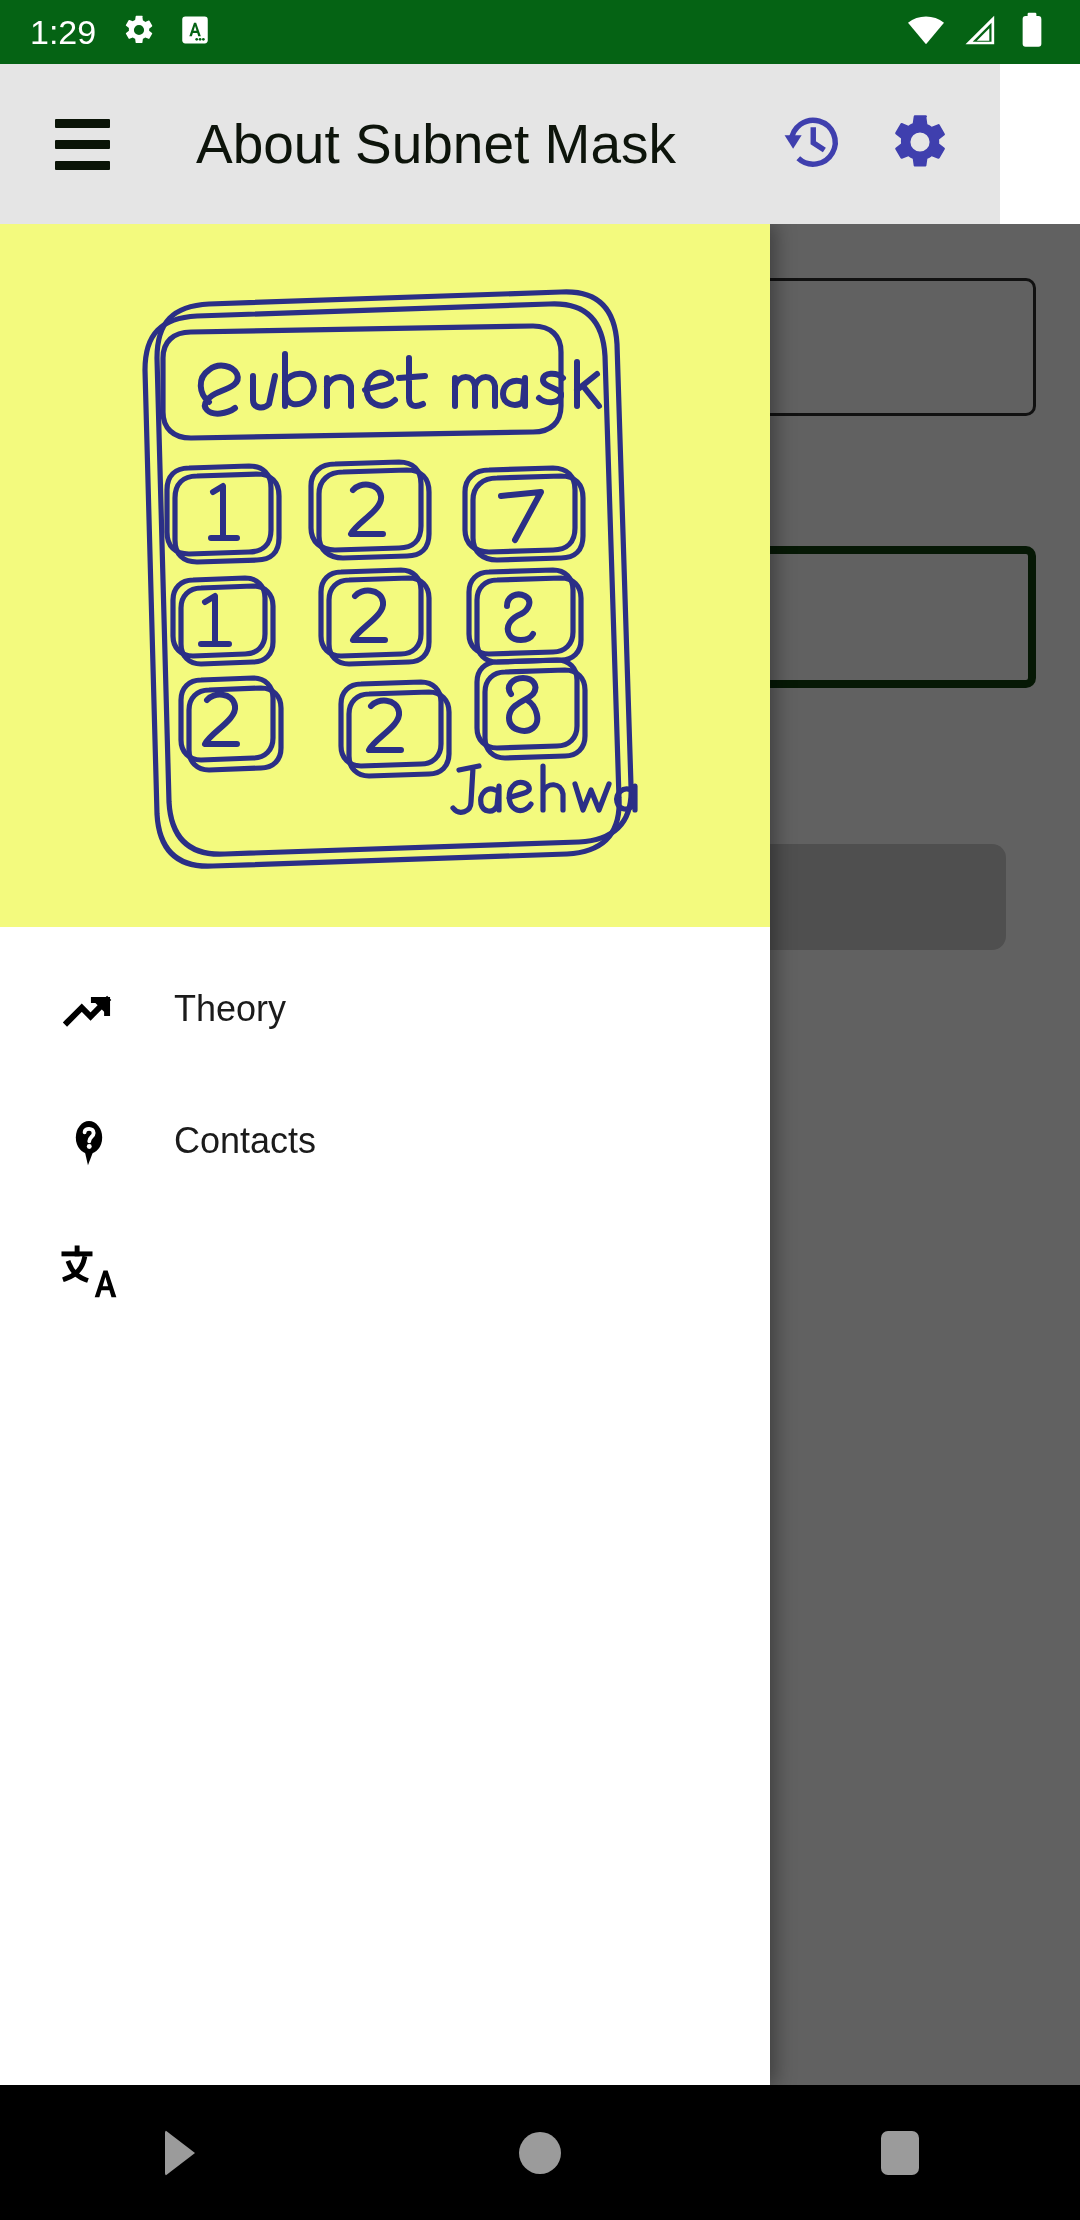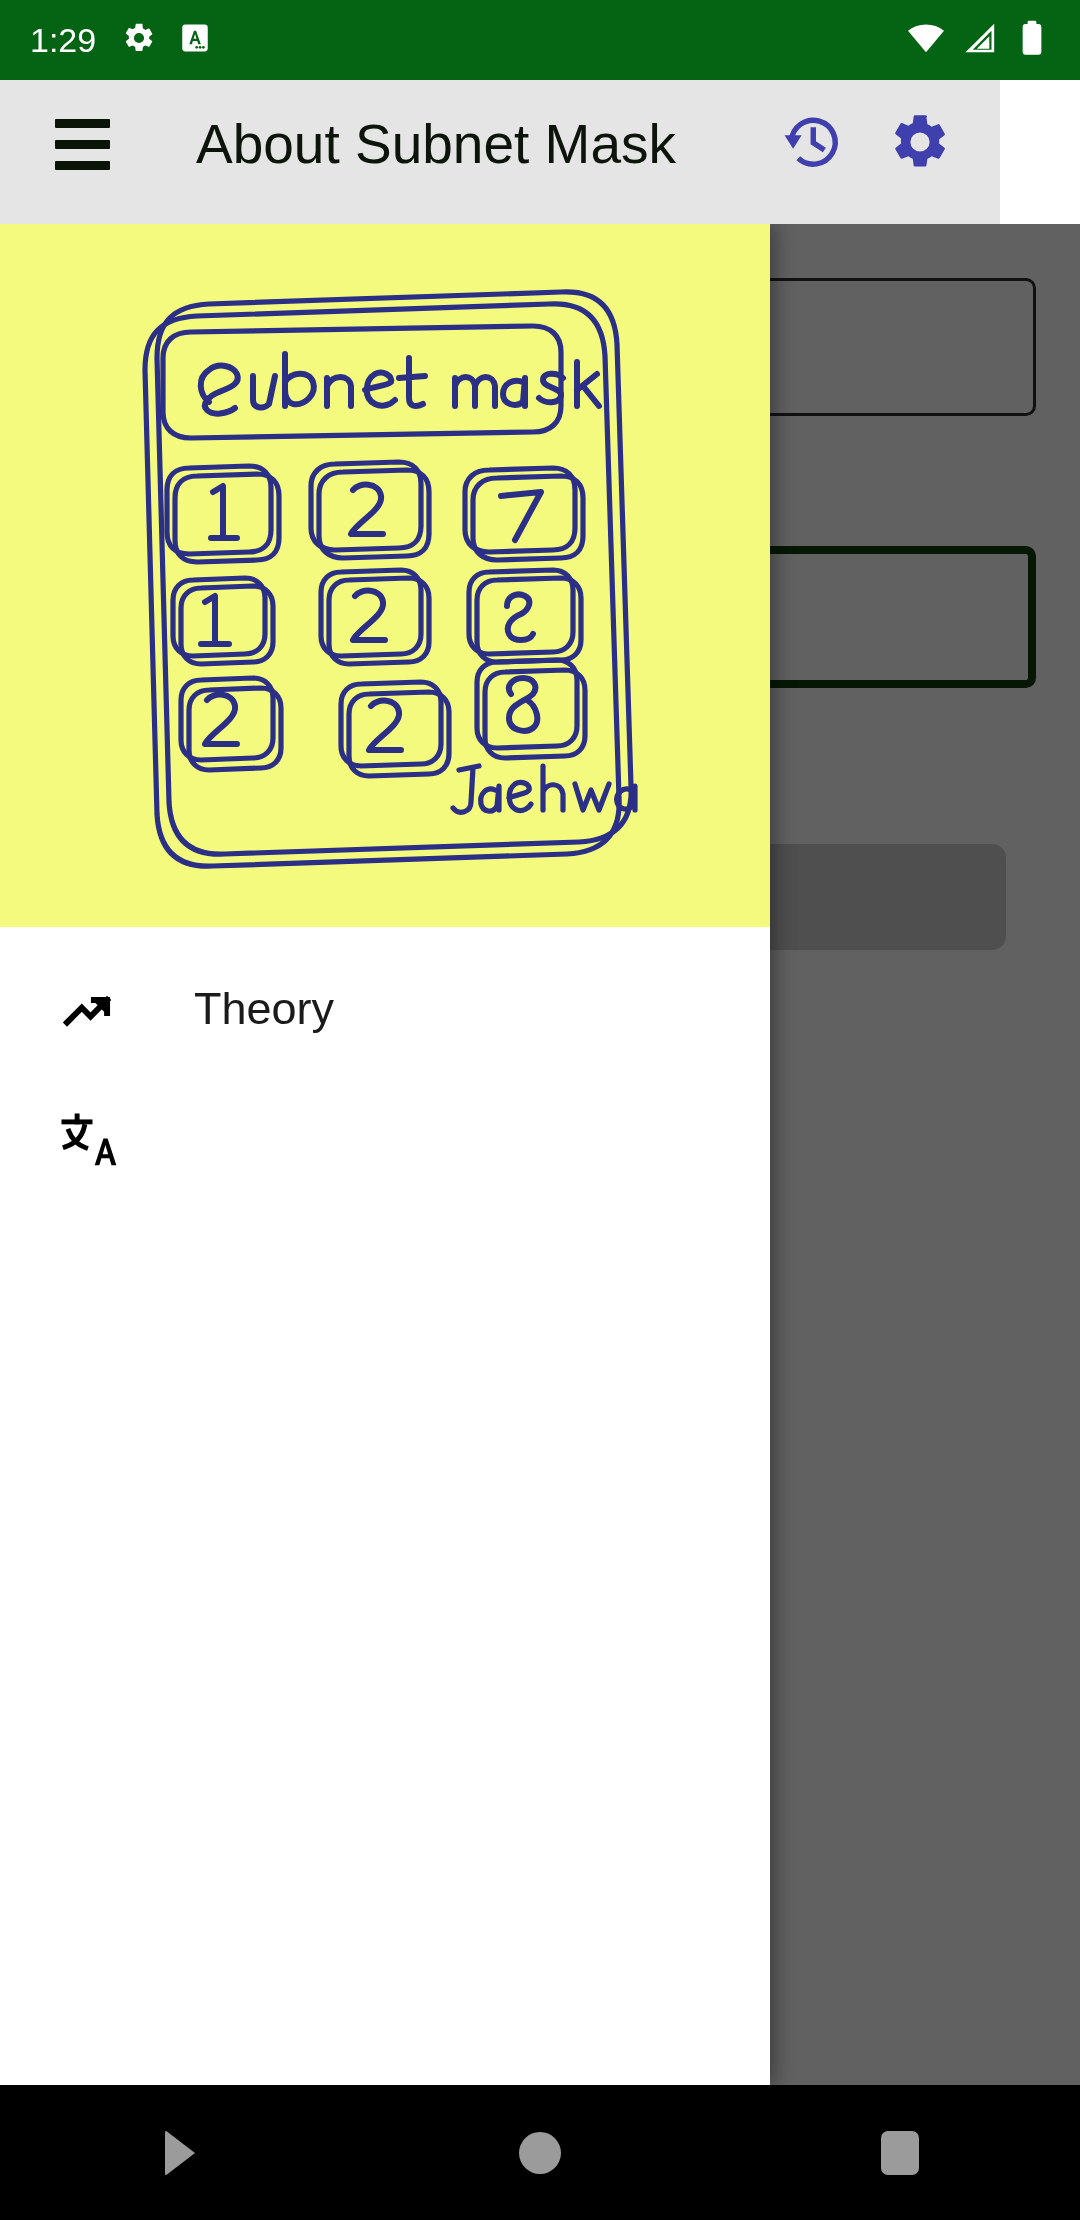--- a/index.html
+++ b/index.html
@@ -15,21 +15,21 @@
     width: 1080px;
     height: 2220px;
     overflow: hidden;
     background: #ffffff;
   }
 
   
   #status-bar {
     position: absolute;
     left: 0; top: 0;
-    width: 1080px; height: 80px;
+    width: 1080px; height: 64px;
     background: #056314;
     display: flex;
     align-items: center;
     z-index: 60;
   }
   #status-clock {
     color: #ffffff;
     font-size: 34px;
     margin-left: 30px;
     letter-spacing: 0px;
@@ -172,22 +172,22 @@
   }
   .drawer-item-icon {
     width: 66px;
     height: 66px;
     display: flex;
     align-items: center;
     justify-content: center;
     flex: 0 0 auto;
   }
   .drawer-item-label {
-    margin-left: 72px;
-    font-size: 45px;
+    margin-left: 52px;
+    font-size: 36px;
     color: #1b1b1b;
     font-family: "Liberation Sans", sans-serif;
     white-space: nowrap;
   }
 
   
   #nav-bar {
     position: absolute;
     left: 0; top: 2085px;
     width: 1080px; height: 135px;
@@ -325,20 +325,31 @@
       <div class="drawer-item">
         <span class="drawer-item-icon">
           <svg width="62" height="62" viewBox="0 0 24 24">
             <path d="M3.5 17.2 L9.2 11.5 L12.6 14.9 L19 8.5 M19 8.5 L13.9 8.5 M19 8.5 L19 13.6" fill="none" stroke="#000000" stroke-width="2.3" stroke-linecap="square" stroke-linejoin="miter"></path>
             <path d="M19 8.5 L13.3 8.5 L19 14.2 Z" fill="#000000"></path>
           </svg>
         </span>
         <span class="drawer-item-label">Theory</span>
       </div>
 
+      <div class="drawer-item">
+        <span class="drawer-item-icon">
+          <svg width="62" height="62" viewBox="0 0 24 24">
+            <ellipse cx="12" cy="10.6" rx="5.1" ry="6.3" fill="#000000"></ellipse>
+            <path d="M10.4 16.2 L13.6 16.2 L11.6 21.4 Z" fill="#000000"></path>
+            <path d="M10.3 8.6 C10.3 6.9 13.8 6.7 13.8 8.9 C13.8 10.4 12.1 10.5 12.1 12.1" fill="none" stroke="#ffffff" stroke-width="1.5" stroke-linecap="round"></path>
+            <circle cx="12.1" cy="14.1" r="0.95" fill="#ffffff"></circle>
+          </svg>
+        </span>
+        <span class="drawer-item-label">Contacts</span>
+      </div>
 
       <div class="drawer-item">
         <span class="drawer-item-icon">
           <svg width="62" height="62" viewBox="0 0 24 24">
             <g fill="none" stroke="#000000" stroke-width="1.9" stroke-linecap="square">
               <path d="M2.3 4.6 L12.4 4.6"></path>
               <path d="M7.4 2.3 L7.4 4.6"></path>
               <path d="M10.2 6.4 C9.4 10.2 6.6 13.0 2.8 14.3"></path>
               <path d="M4.2 8.2 C5.4 11.4 7.8 13.6 10.7 14.6"></path>
             </g>

